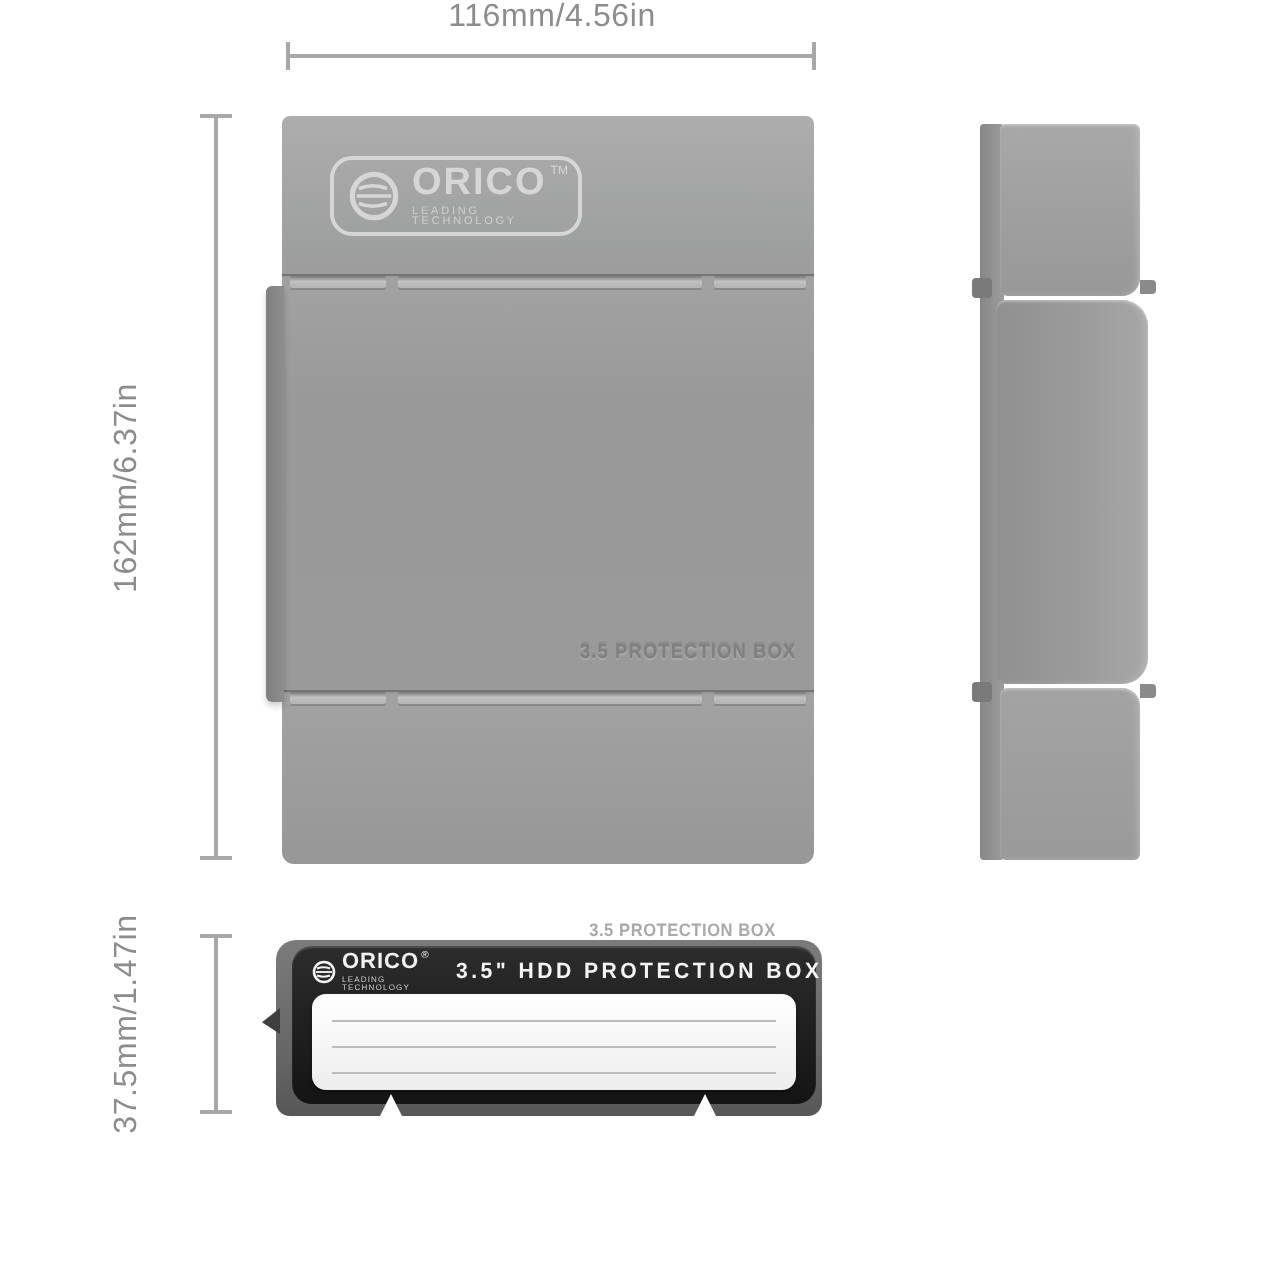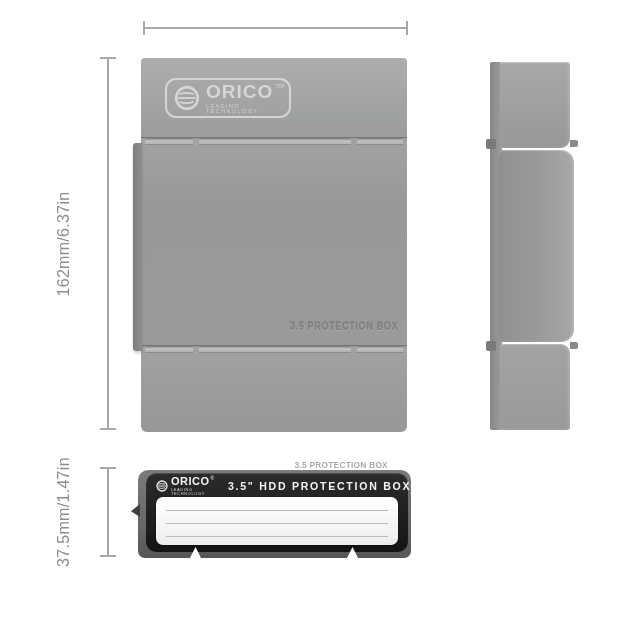--- a/index.html
+++ b/index.html
@@ -104,20 +104,21 @@
   .label-line{position:absolute;left:10px;right:10px;height:1px;background:#bcbcbc;}
   .ll-1{top:13px;} .ll-2{top:26px;} .ll-3{top:39px;}
   .bv-latch{position:absolute;left:0;top:49px;width:9px;height:13px;background:#3f3f3f;
     clip-path:polygon(100% 0,0 55%,100% 100%);}
 </style>
 </head>
 <body>
 
 <div class="stage">
 
+  <div class="dim-text dim-top-label">116mm/4.56in</div>
   <div class="dim-h">
     <div class="line"></div>
     <div class="tick t1"></div>
     <div class="tick t2"></div>
   </div>
 
   <div class="dim-text vlabel dim-left-label">162mm/6.37in</div>
   <div class="dim-v dim-height">
     <div class="line"></div>
     <div class="tick t1"></div>

